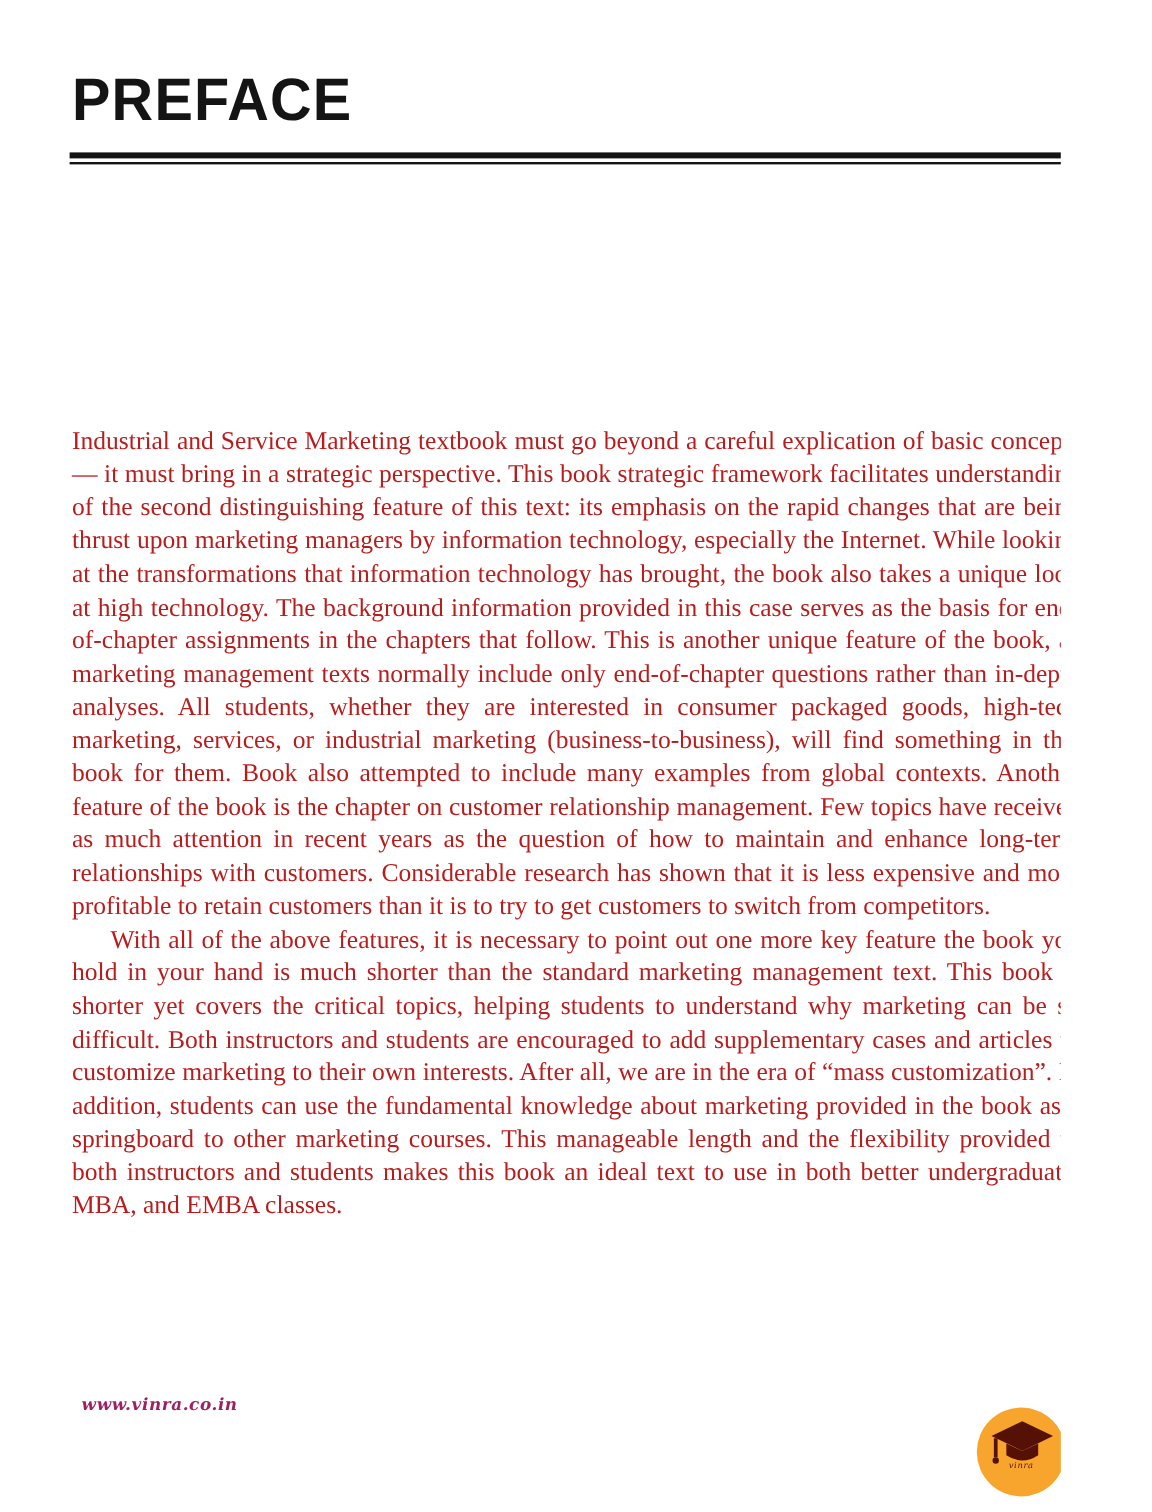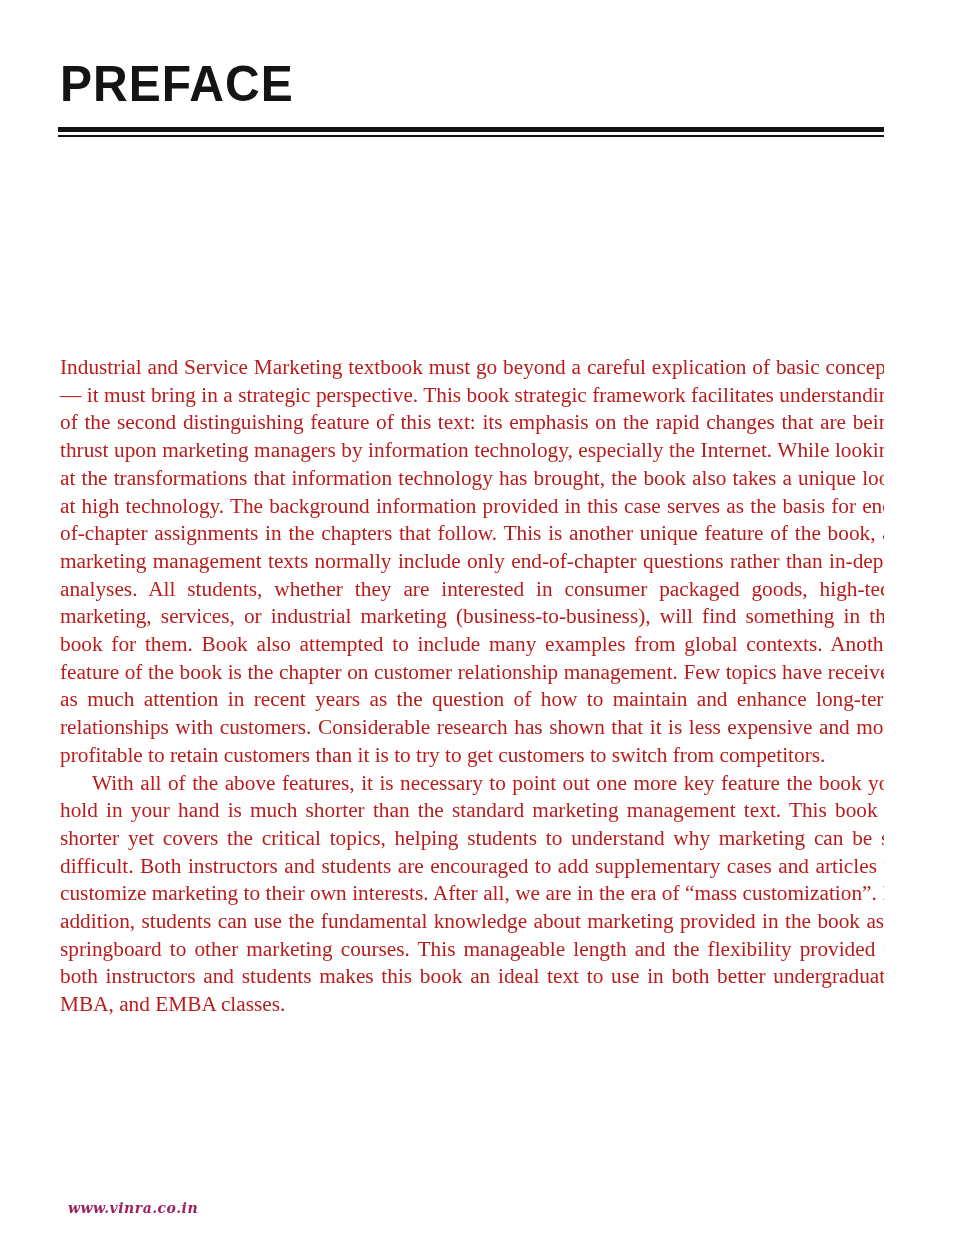--- a/index.html
+++ b/index.html
@@ -52,21 +52,21 @@
   }
   .content p {
     margin: 0;
   }
   .content p.indented {
     text-indent: 32px;
   }
   .website-link {
     position: absolute;
     left: 68px;
-    top: 1200px;
+    top: 1163px;
     font-family: "DejaVu Serif", serif;
     font-style: italic;
     font-weight: bold;
     font-size: 14px;
     color: #9e1f62;
     text-decoration: none;
     letter-spacing: 0.5px;
   }
   .publisher-logo {
     position: absolute;
@@ -106,14 +106,23 @@
 
   <div class="title-rule"></div>
 
   <div class="content">
     <p>Industrial and Service Marketing textbook must go beyond a careful explication of basic concepts — it must bring in a strategic perspective. This book strategic framework facilitates understanding of the second distinguishing feature of this text: its emphasis on the rapid changes that are being thrust upon marketing managers by information technology, especially the Internet. While looking at the transformations that information technology has brought, the book also takes a unique look at high technology. The background information provided in this case serves as the basis for end-of-chapter assignments in the chapters that follow. This is another unique feature of the book, as marketing management texts normally include only end-of-chapter questions rather than in-depth analyses. All students, whether they are interested in consumer packaged goods, high-tech marketing, services, or industrial marketing (business-to-business), will find something in this book for them. Book also attempted to include many examples from global contexts. Another feature of the book is the chapter on customer relationship management. Few topics have received as much attention in recent years as the question of how to maintain and enhance long-term relationships with customers. Considerable research has shown that it is less expensive and more profitable to retain customers than it is to try to get customers to switch from competitors.</p>
     <p class="indented">With all of the above features, it is necessary to point out one more key feature the book you hold in your hand is much shorter than the standard marketing management text. This book is shorter yet covers the critical topics, helping students to understand why marketing can be so difficult. Both instructors and students are encouraged to add supplementary cases and articles to customize marketing to their own interests. After all, we are in the era of “mass customization”. In addition, students can use the fundamental knowledge about marketing provided in the book as a springboard to other marketing courses. This manageable length and the flexibility provided to both instructors and students makes this book an ideal text to use in both better undergraduate, MBA, and EMBA classes.</p>
   </div>
 
   <a class="website-link">www.vinra.co.in</a>
 
+  <div class="publisher-logo">
+    <svg viewBox="0 0 64 52" aria-hidden="true">
+      <polygon points="33,6 62,20 33,34 4,20" fill="#551105"></polygon>
+      <path d="M18,27 L18,38 Q33,48 48,38 L48,27 L33,34 Z" fill="#551105"></path>
+      <path d="M8,22 L8,40" stroke="#551105" stroke-width="3.5" fill="none"></path>
+      <circle cx="8" cy="43" r="3" fill="#551105"></circle>
+    </svg>
+    <span class="logo-script-text">vinra</span>
+  </div>
 
 </div>
 
 </body></html>

